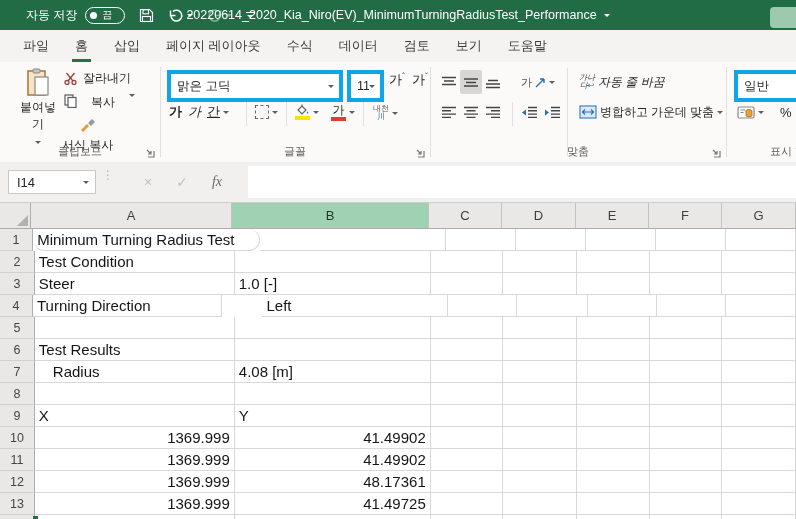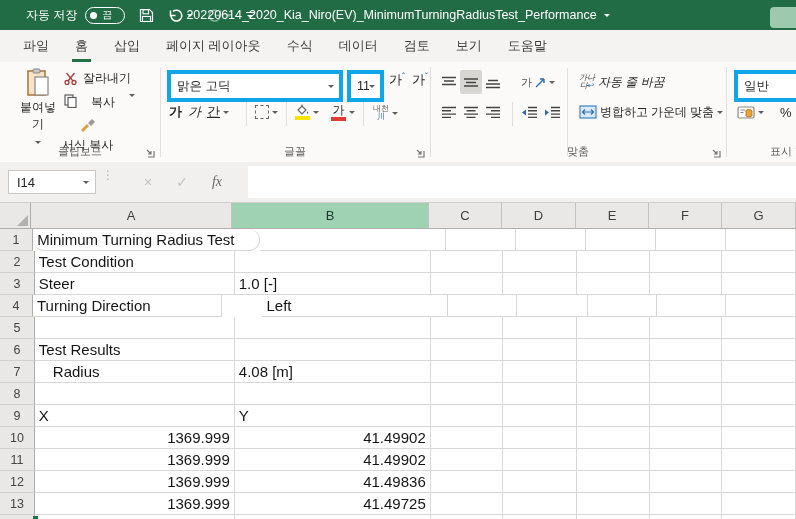--- a/index.html
+++ b/index.html
@@ -499,21 +499,21 @@
           <div class="cell num" style="width: 197px;">41.49902</div>
           <div class="cell" style="width: 73px;"></div>
           <div class="cell" style="width: 74px;"></div>
           <div class="cell" style="width: 73px;"></div>
           <div class="cell" style="width: 73px;"></div>
           <div class="cell" style="width: 74px;"></div>
         </div>
         <div class="grow">
           <div class="rh">12</div>
           <div class="cell num" style="width: 201px;">1369.999</div>
-          <div class="cell num" style="width: 197px;">41.49836</div>
+          <div class="cell num" style="width: 197px;">48.17361</div>
           <div class="cell" style="width: 73px;"></div>
           <div class="cell" style="width: 74px;"></div>
           <div class="cell" style="width: 73px;"></div>
           <div class="cell" style="width: 73px;"></div>
           <div class="cell" style="width: 74px;"></div>
         </div>
         <div class="grow">
           <div class="rh">13</div>
           <div class="cell num" style="width: 201px;">1369.999</div>
           <div class="cell num" style="width: 197px;">41.49725</div>

